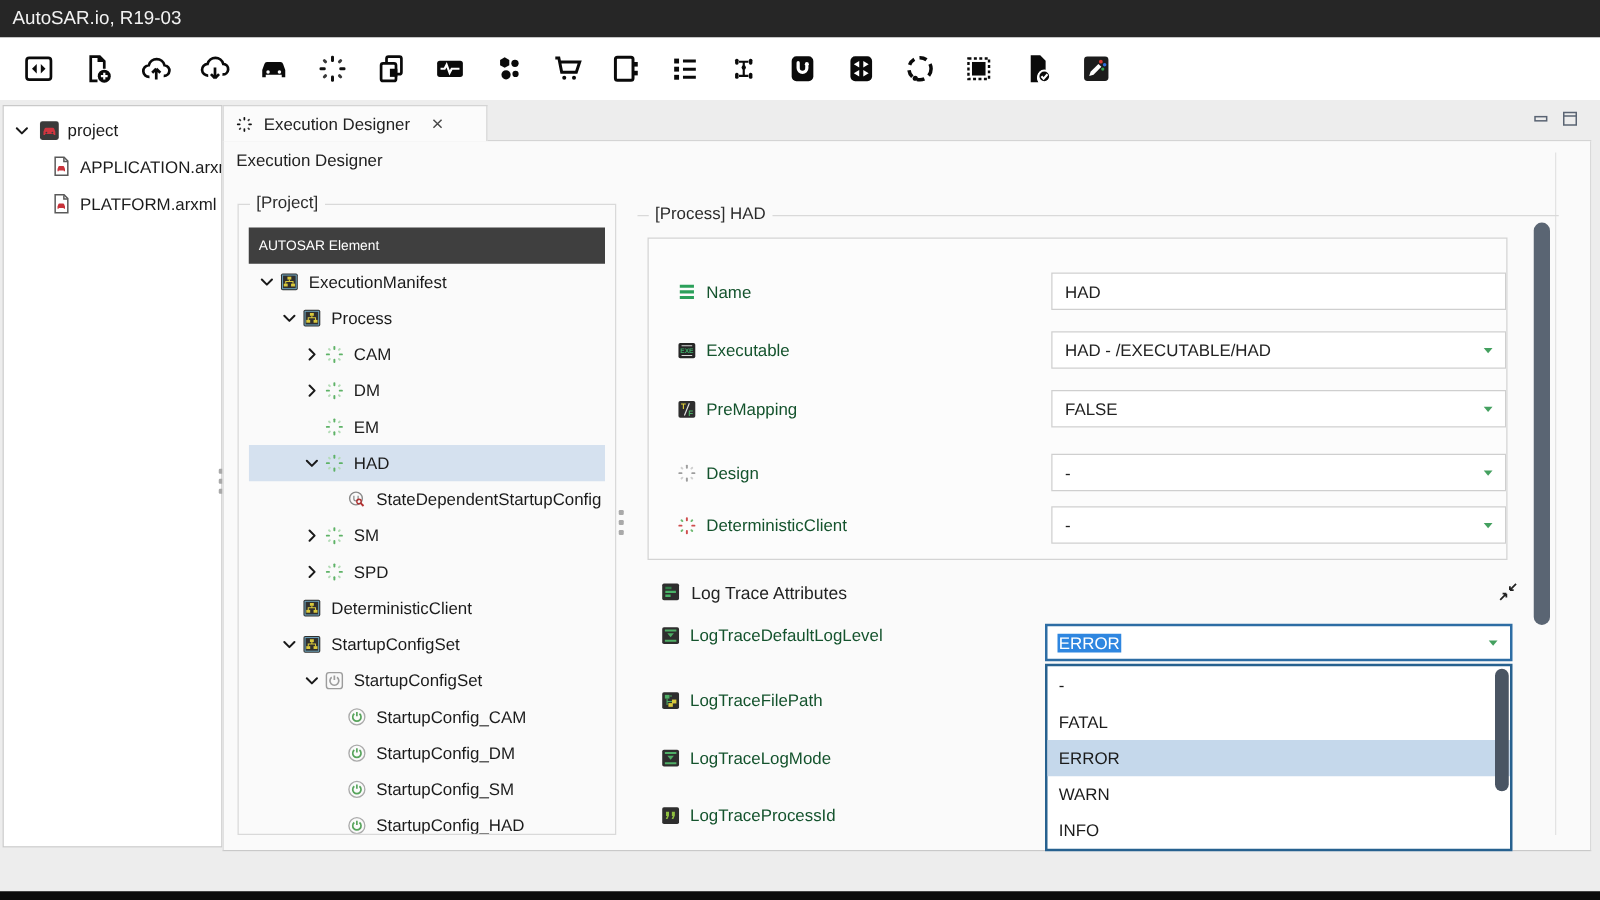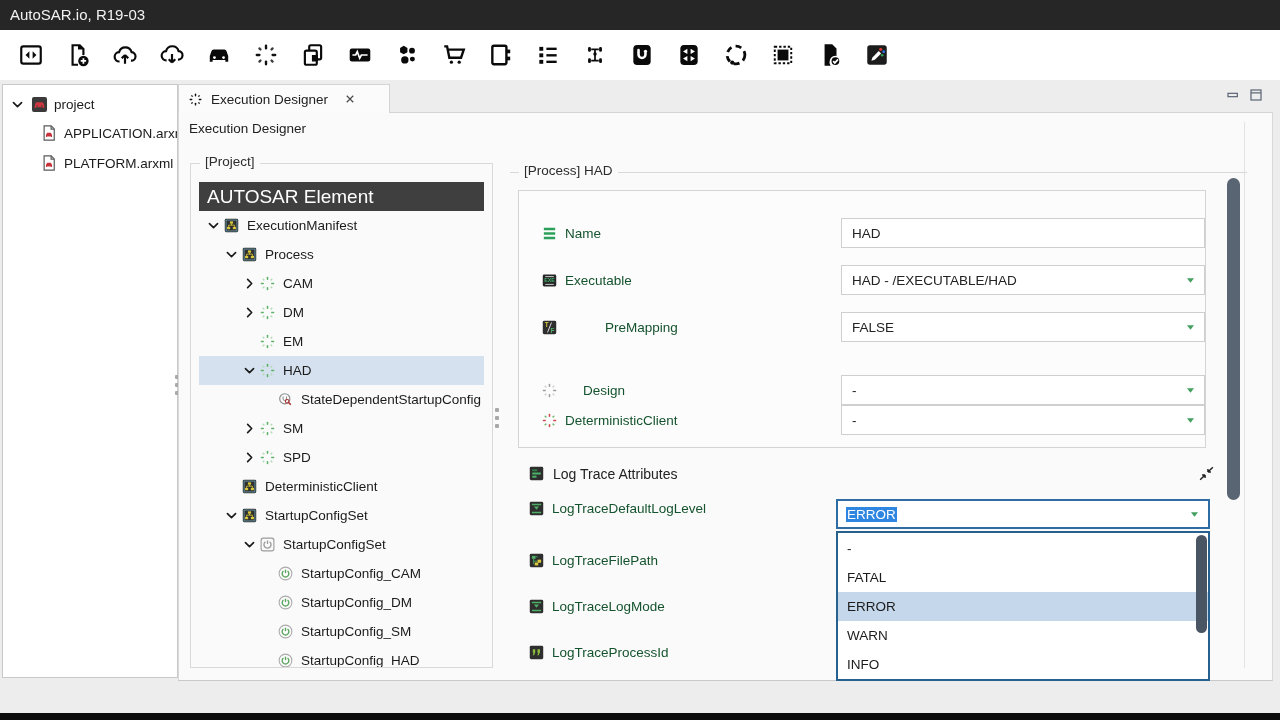--- a/index.html
+++ b/index.html
@@ -51,21 +51,21 @@
 
   
   .group-label{position:absolute;top:-10px;left:9px;background:#fafafa;padding:0 5px;
     font-size:13.5px;color:#2c2c2c;white-space:nowrap;}
   .tree-group{position:absolute;left:190px;top:163px;width:303px;height:505px;
     border:1px solid #d9d9d9;}
   .proc-group{position:absolute;left:510px;top:172px;width:737px;height:1px;border-top:1px solid #d9d9d9;}
 
   
   .tree-header{margin:18px 8px 0 8px;height:29px;background:#3f3f3f;color:#ffffff;
-    font-size:19px;display:flex;align-items:center;padding-left:8px;}
+    font-size:11px;display:flex;align-items:center;padding-left:8px;}
   .tree-rows{margin:0 8px;height:456px;overflow:hidden;}
   .tree-row{height:29px;display:flex;align-items:center;font-size:13.5px;color:#1b1b1b;}
   .tree-row.sel{background:#d5e1ef;}
   .tree-row .ind{flex:none;display:block;}
   .tree-row .chev{width:17px;height:17px;flex:none;padding:1px;}
   .tree-row .t-icon{width:17px;height:17px;flex:none;margin:0 7px 0 1px;}
   .t-label{white-space:nowrap;}
 
   
   .attr-box{position:absolute;left:518px;top:190px;width:688px;height:258px;background:#fcfcfc;
@@ -708,40 +708,40 @@
     <span class="f-label">Executable</span>
     <div class="control">
       <span>HAD - /EXECUTABLE/HAD</span>
         <span class="arrow">
           <svg viewBox="0 0 24 24" width="100%" height="100%">
             <path d="M5.5 8h13l-6.5 8z" fill="#44a05f"></path>
           </svg>
         </span>
     </div>
     </div>
-    <div class="f-row" style="top: 121px; gap: 40px;">
+    <div class="f-row" style="top: 121px;">
       <span class="f-icon">
         <svg viewBox="0 0 24 24" width="100%" height="100%">
           <rect x="2.5" y="2.5" width="19" height="19" rx="2" fill="#2e2e2e"></rect>
           <text x="8" y="11.4" font-size="9" font-weight="bold" fill="#d9c93c" text-anchor="middle" font-family="Liberation Sans, sans-serif">T</text>
           <path d="M14.8 5l-5.6 14" stroke="#e8e8e8" stroke-width="1.3"></path>
           <text x="16.2" y="19.6" font-size="9" font-weight="bold" fill="#4fae66" text-anchor="middle" font-family="Liberation Sans, sans-serif">F</text>
         </svg>
       </span>
     <span class="f-label">PreMapping</span>
     <div class="control">
       <span>FALSE</span>
         <span class="arrow">
           <svg viewBox="0 0 24 24" width="100%" height="100%">
             <path d="M5.5 8h13l-6.5 8z" fill="#44a05f"></path>
           </svg>
         </span>
     </div>
     </div>
-    <div class="f-row" style="top: 184px; gap: 18px;">
+    <div class="f-row" style="top: 172px;">
       <span class="f-icon">
         <svg viewBox="0 0 24 24" width="100%" height="100%">
           <rect x="10.9" y="2.4" width="2.2" height="4.6" rx="1" fill="#9d9d9d" transform="rotate(0 12 12)"></rect>
           <rect x="10.9" y="2.4" width="2.2" height="3.4" rx="1" fill="#cfcfcf" transform="rotate(45 12 12)"></rect>
           <rect x="10.9" y="2.4" width="2.2" height="4.6" rx="1" fill="#9d9d9d" transform="rotate(90 12 12)"></rect>
           <rect x="10.9" y="2.4" width="2.2" height="3.4" rx="1" fill="#cfcfcf" transform="rotate(135 12 12)"></rect>
           <rect x="10.9" y="2.4" width="2.2" height="4.6" rx="1" fill="#9d9d9d" transform="rotate(180 12 12)"></rect>
           <rect x="10.9" y="2.4" width="2.2" height="3.4" rx="1" fill="#cfcfcf" transform="rotate(225 12 12)"></rect>
           <rect x="10.9" y="2.4" width="2.2" height="4.6" rx="1" fill="#9d9d9d" transform="rotate(270 12 12)"></rect>
           <rect x="10.9" y="2.4" width="2.2" height="3.4" rx="1" fill="#cfcfcf" transform="rotate(315 12 12)"></rect>

